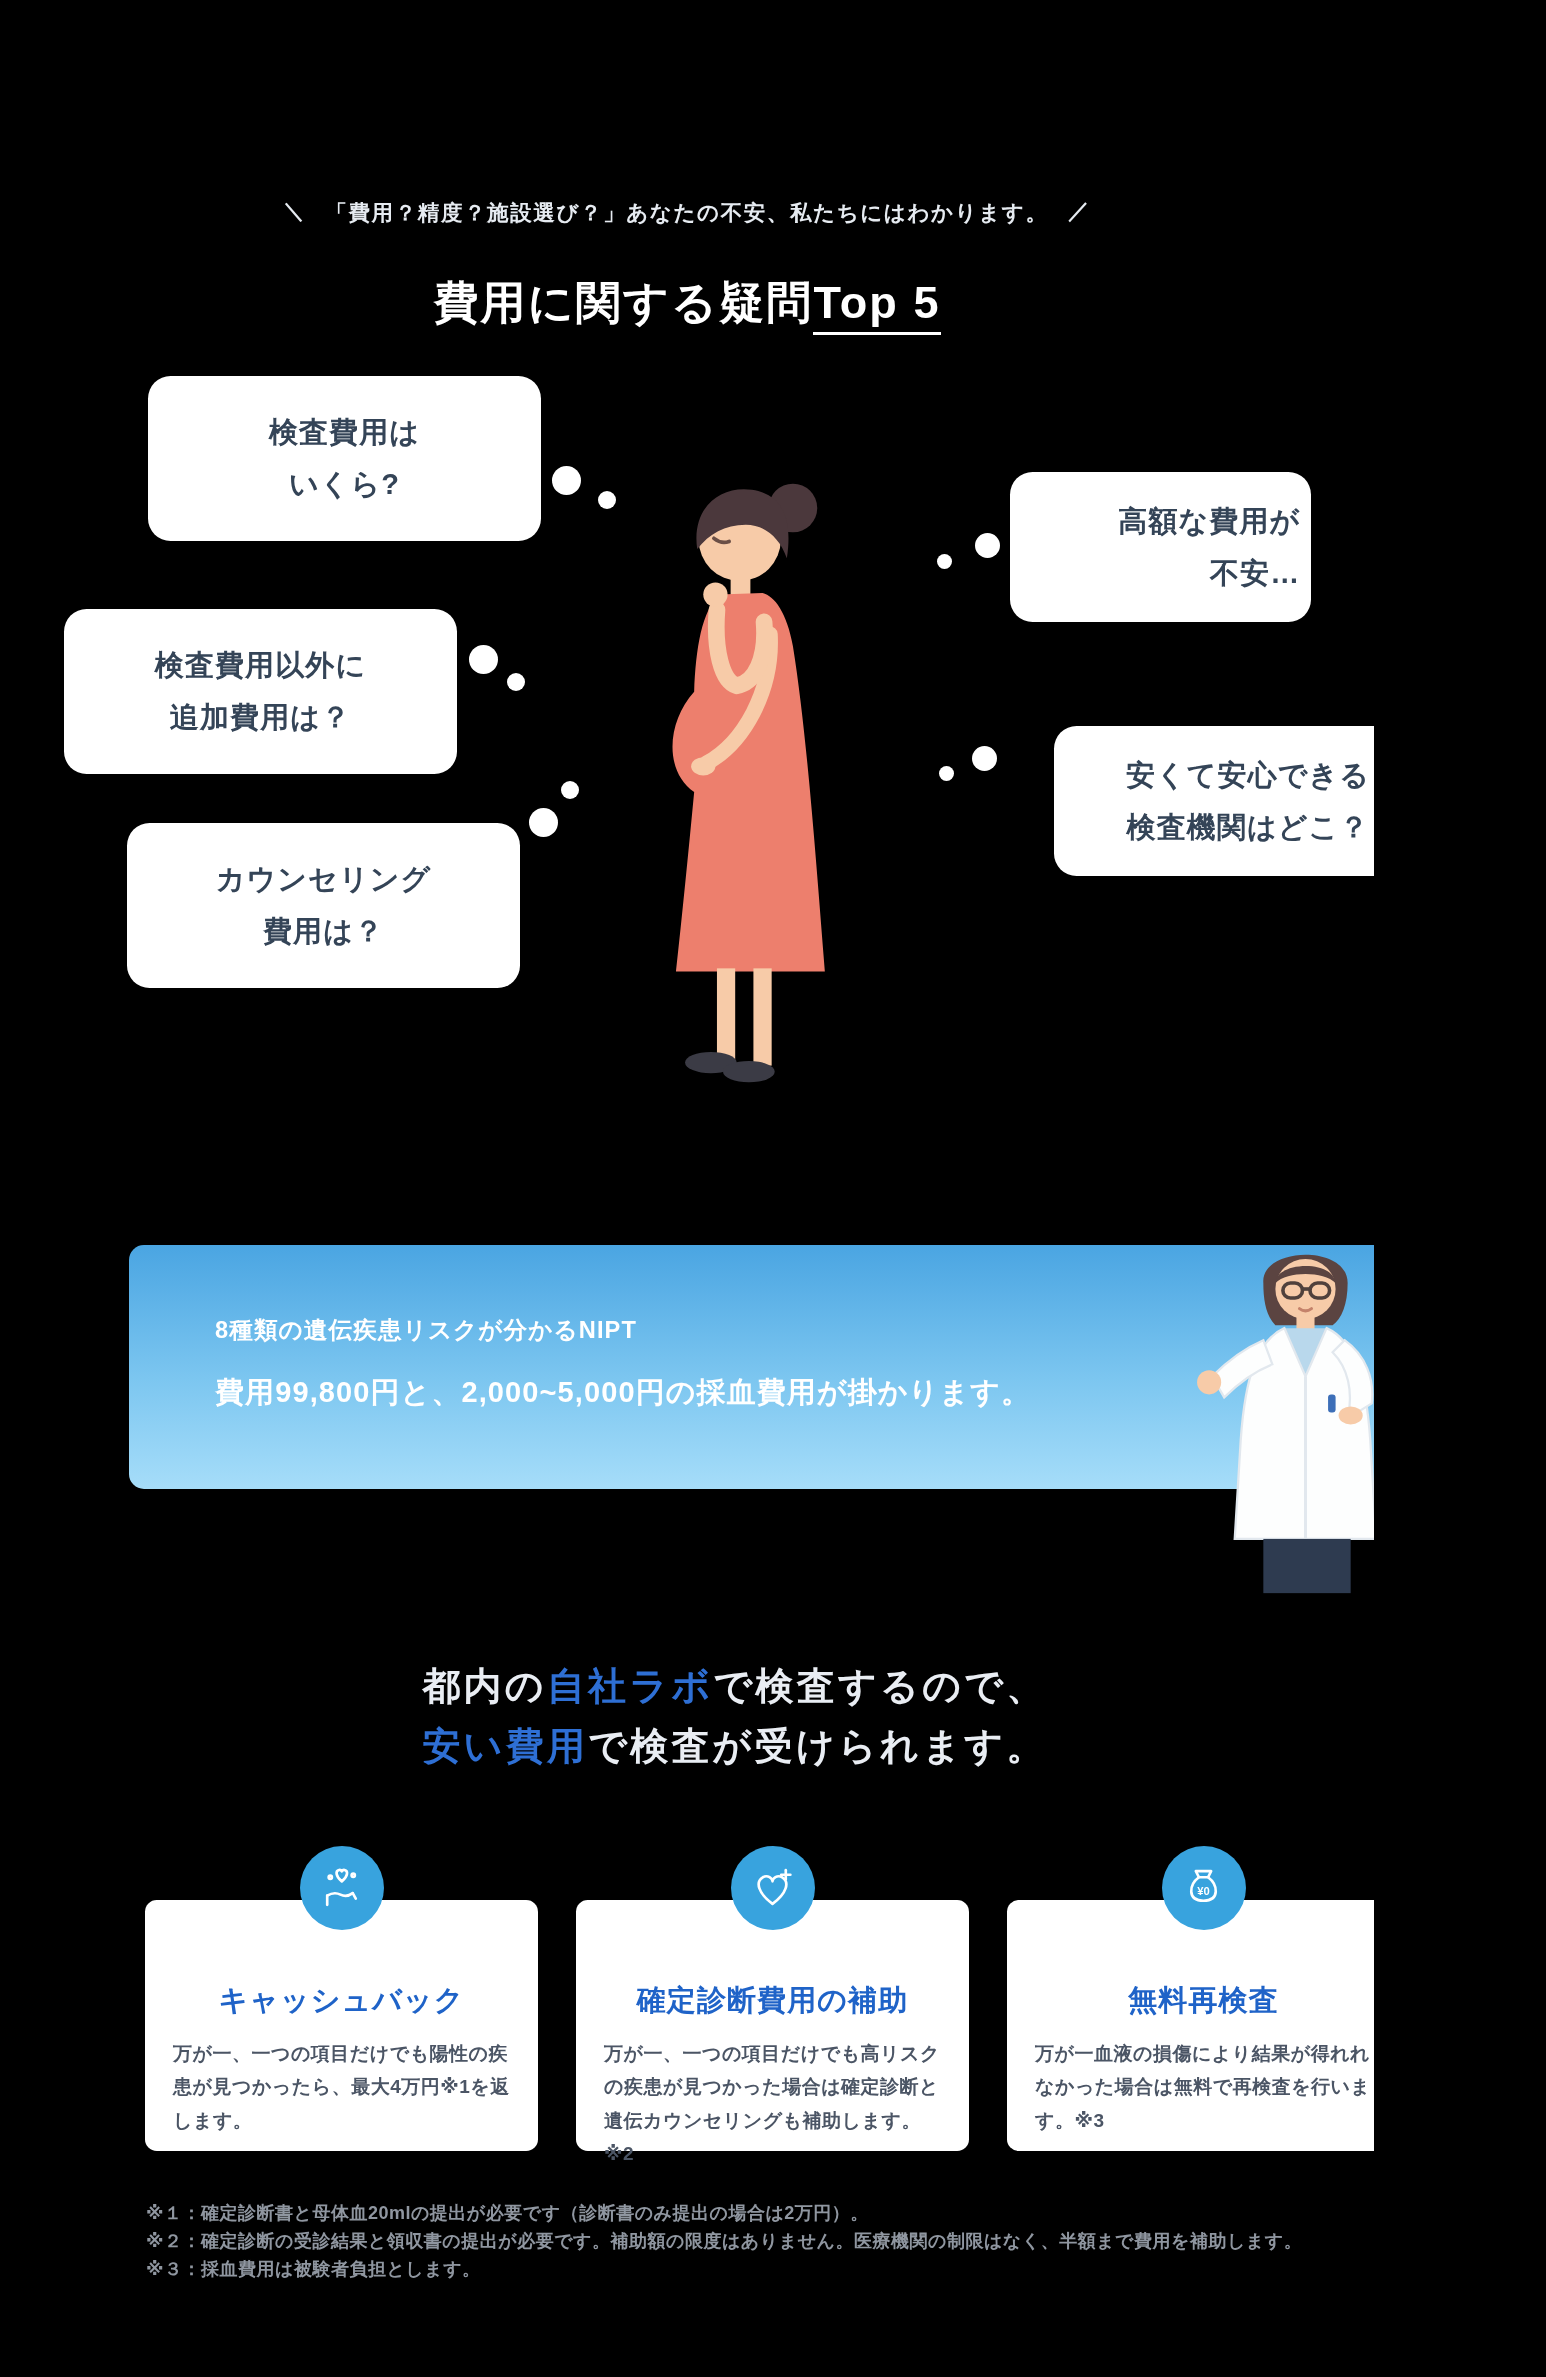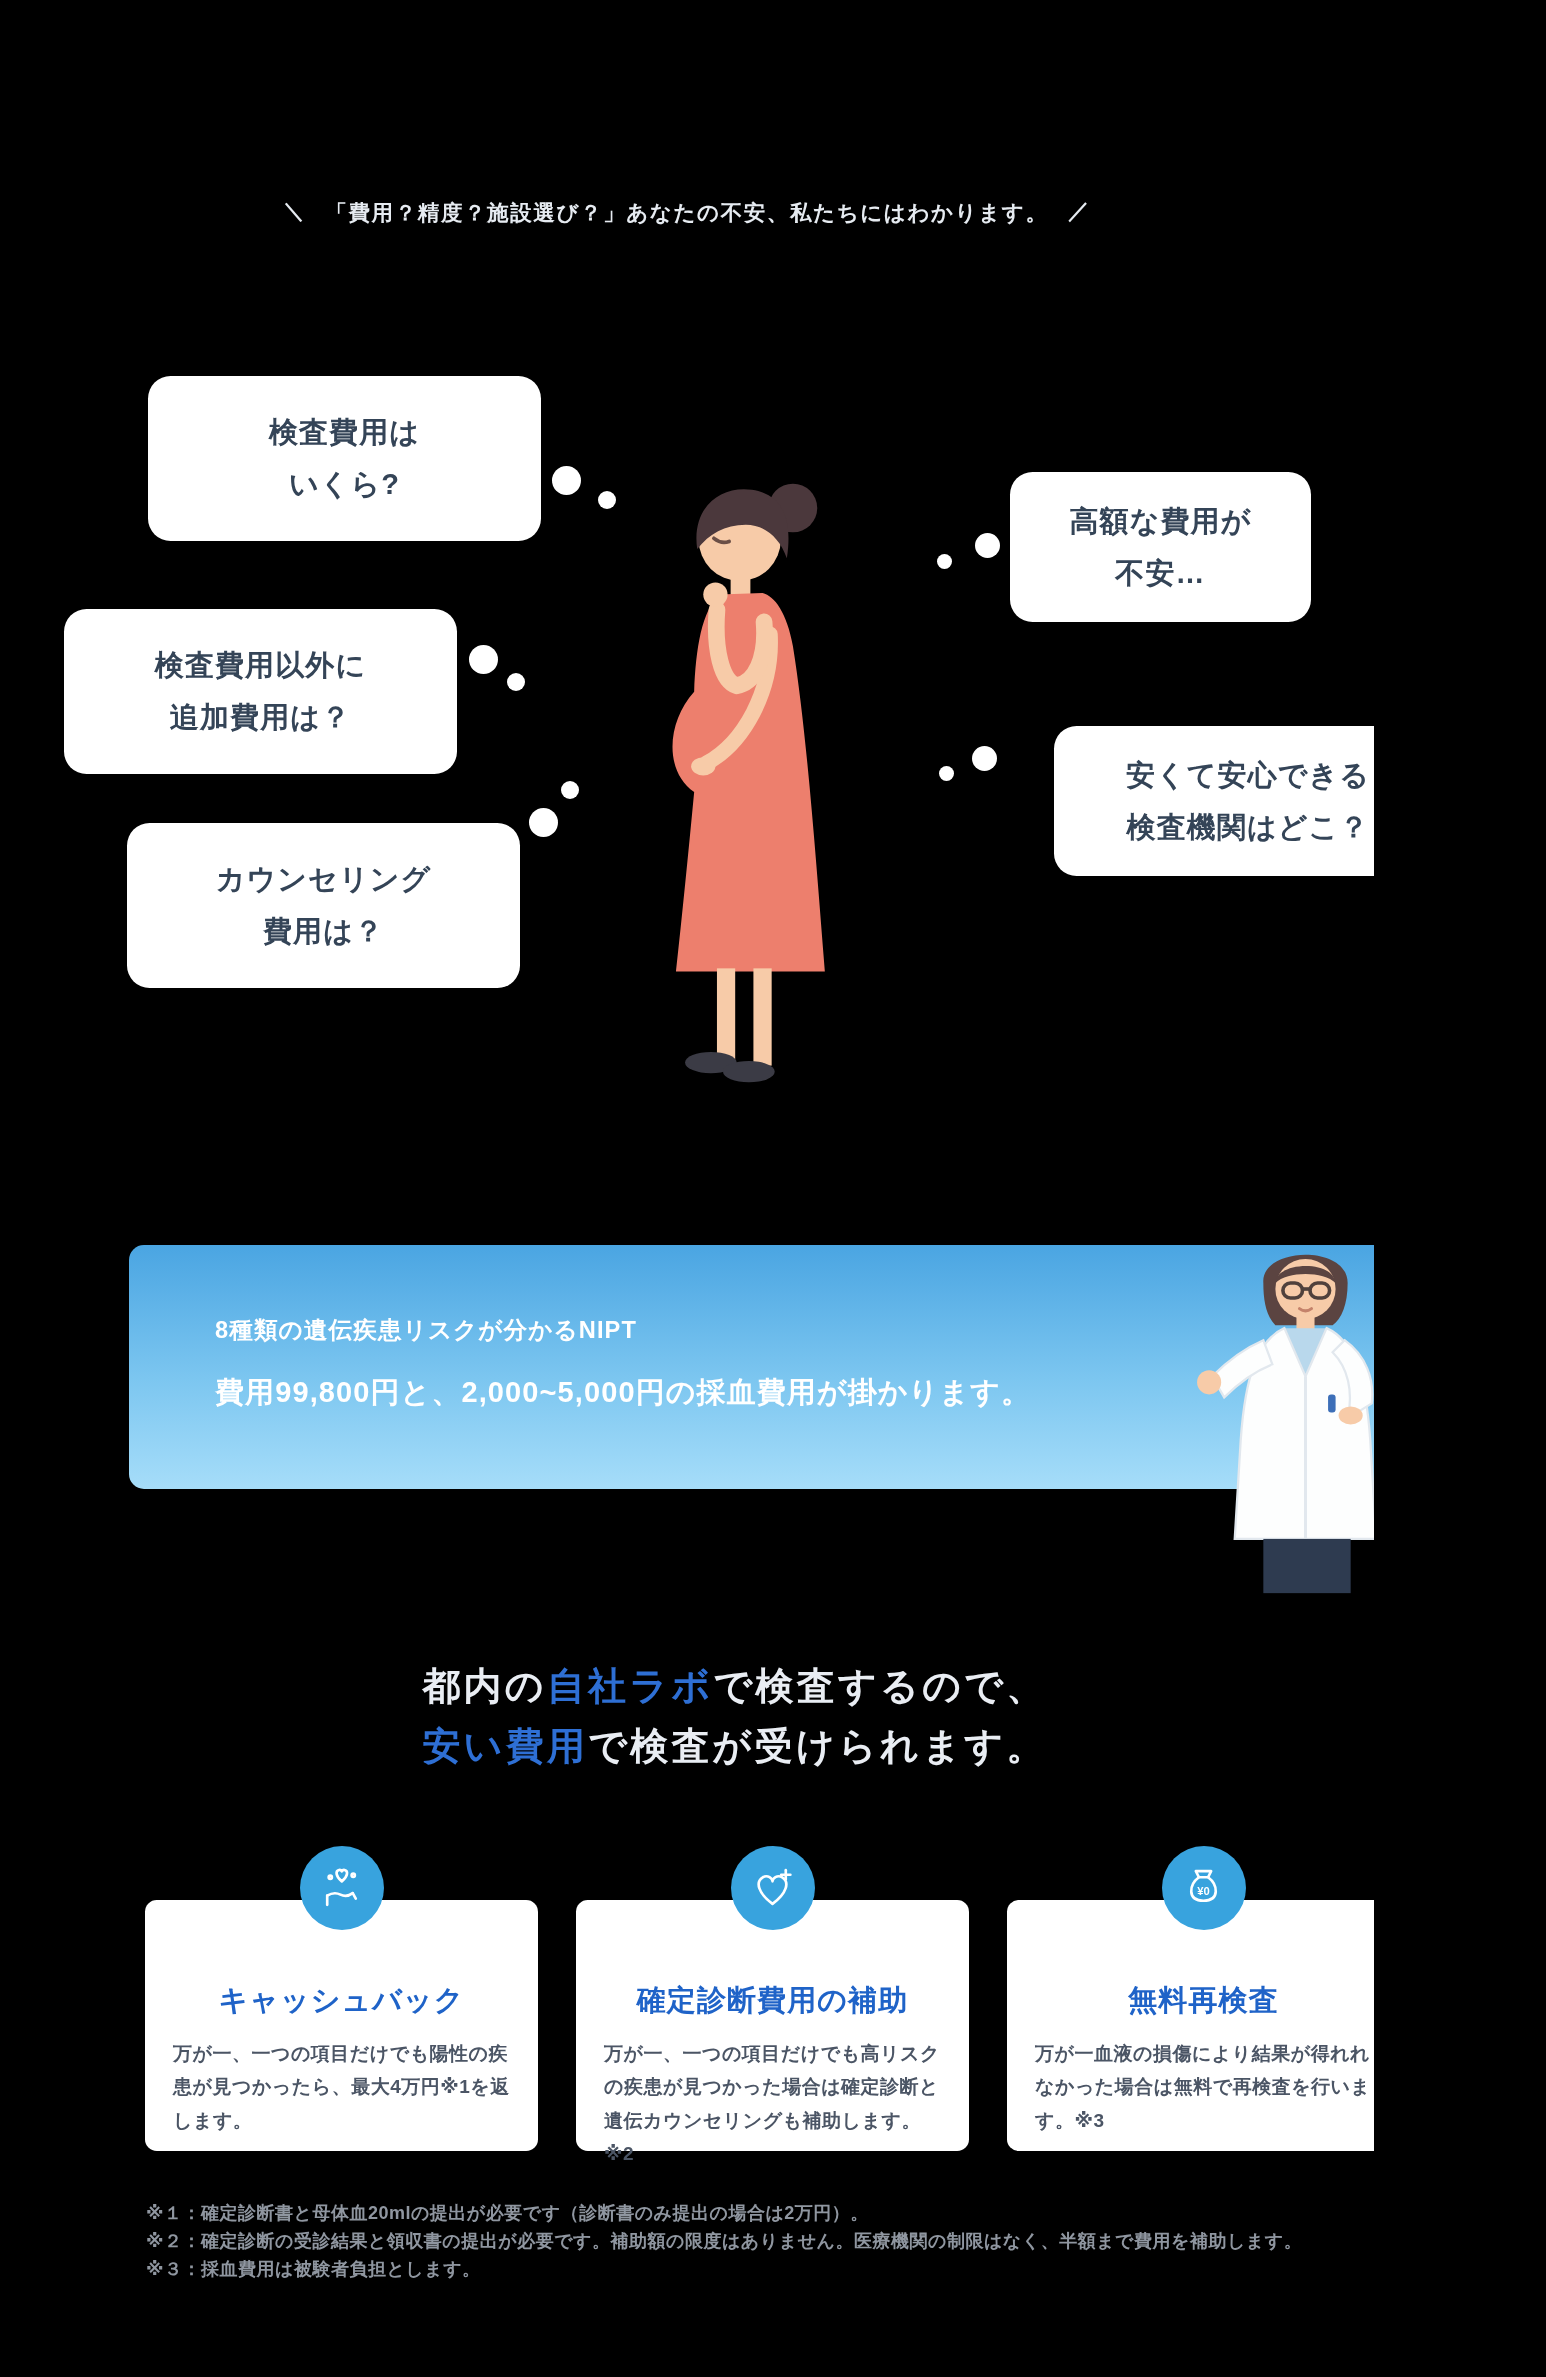--- a/index.html
+++ b/index.html
@@ -29,21 +29,21 @@
   
   .bubble{
     position:absolute;background:#ffffff;border-radius:22.6px;
     display:flex;flex-direction:column;justify-content:center;align-items:center;gap:17px;
     color:#344457;font-weight:bold;font-size:29px;text-align:center;line-height:1.2;
     box-sizing:border-box;padding:10.7px;letter-spacing:1.1px;
   }
   .b1{left:148px;top:376px;width:393px;height:165px;}
   .b2{left:64px;top:609px;width:393px;height:165px;justify-content:center;}
   .b3{left:127px;top:823px;width:393px;height:165px;}
-  .b4{left:1010px;top:472px;width:301px;height:150px;}
+  .b4{left:1010px;top:472px;width:301px;height:150px;align-items:flex-end;}
   .b5{left:1010px;top:726px;width:388px;height:150px;margin-left:44px;}
 
   .dot{position:absolute;background:#ffffff;border-radius:50%;}
   .d1{left:552px;top:466px;width:29px;height:29px;}
   .d2{left:598px;top:491px;width:18px;height:18px;}
   .d3{left:469px;top:645px;width:29px;height:29px;}
   .d4{left:507px;top:673px;width:18px;height:18px;}
   .d5{left:529px;top:808px;width:29px;height:29px;}
   .d6{left:561px;top:781px;width:18px;height:18px;}
   .d7{left:975px;top:533px;width:25px;height:25px;}
@@ -98,20 +98,21 @@
 </style>
 </head>
 <body>
 
 <div class="page">
 
   <div class="tagline">
     <span class="slash">＼</span><span>「費用？精度？施設選び？」あなたの不安、私たちにはわかります。</span><span class="slash">／</span>
   </div>
 
+  <h1 class="heading"><span>費用に関する疑問</span><span class="underline">Top 5</span></h1>
 
   <div class="bubble b1">
     <div>検査費用は</div>
     <div>いくら?</div>
   </div>
   <div class="bubble b2">
     <div>検査費用以外に</div>
     <div>追加費用は？</div>
   </div>
   <div class="bubble b3">

